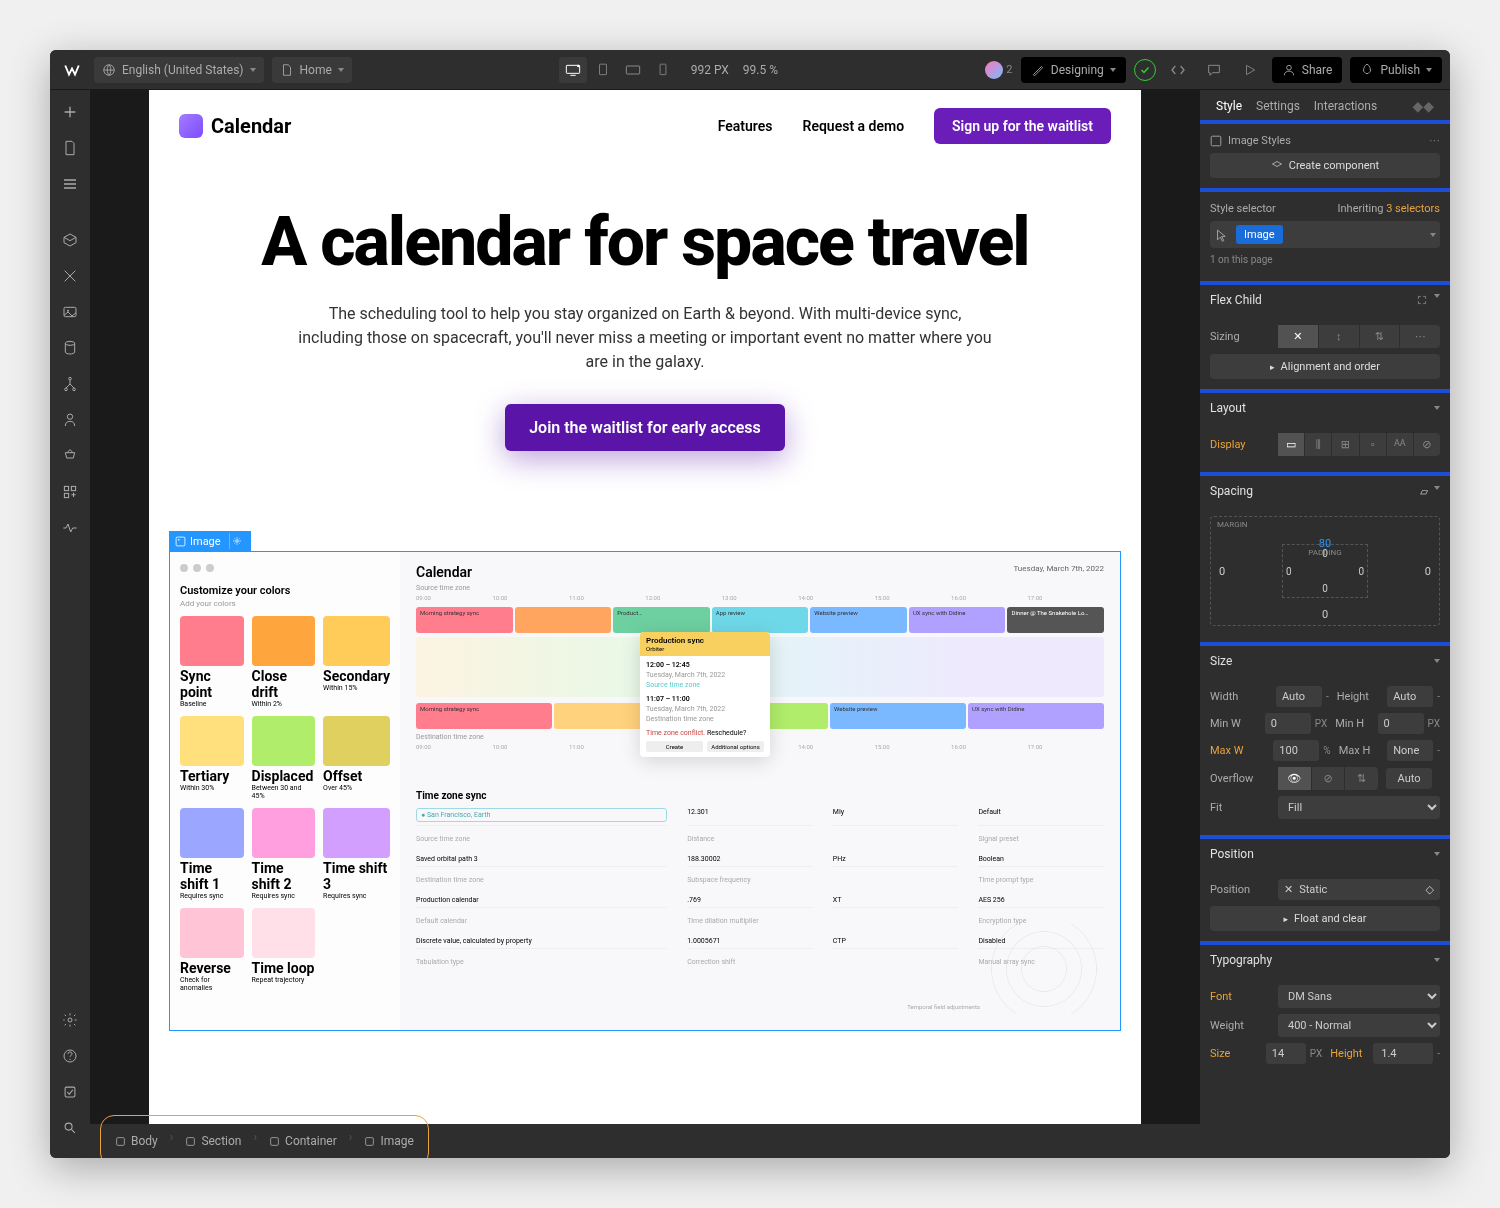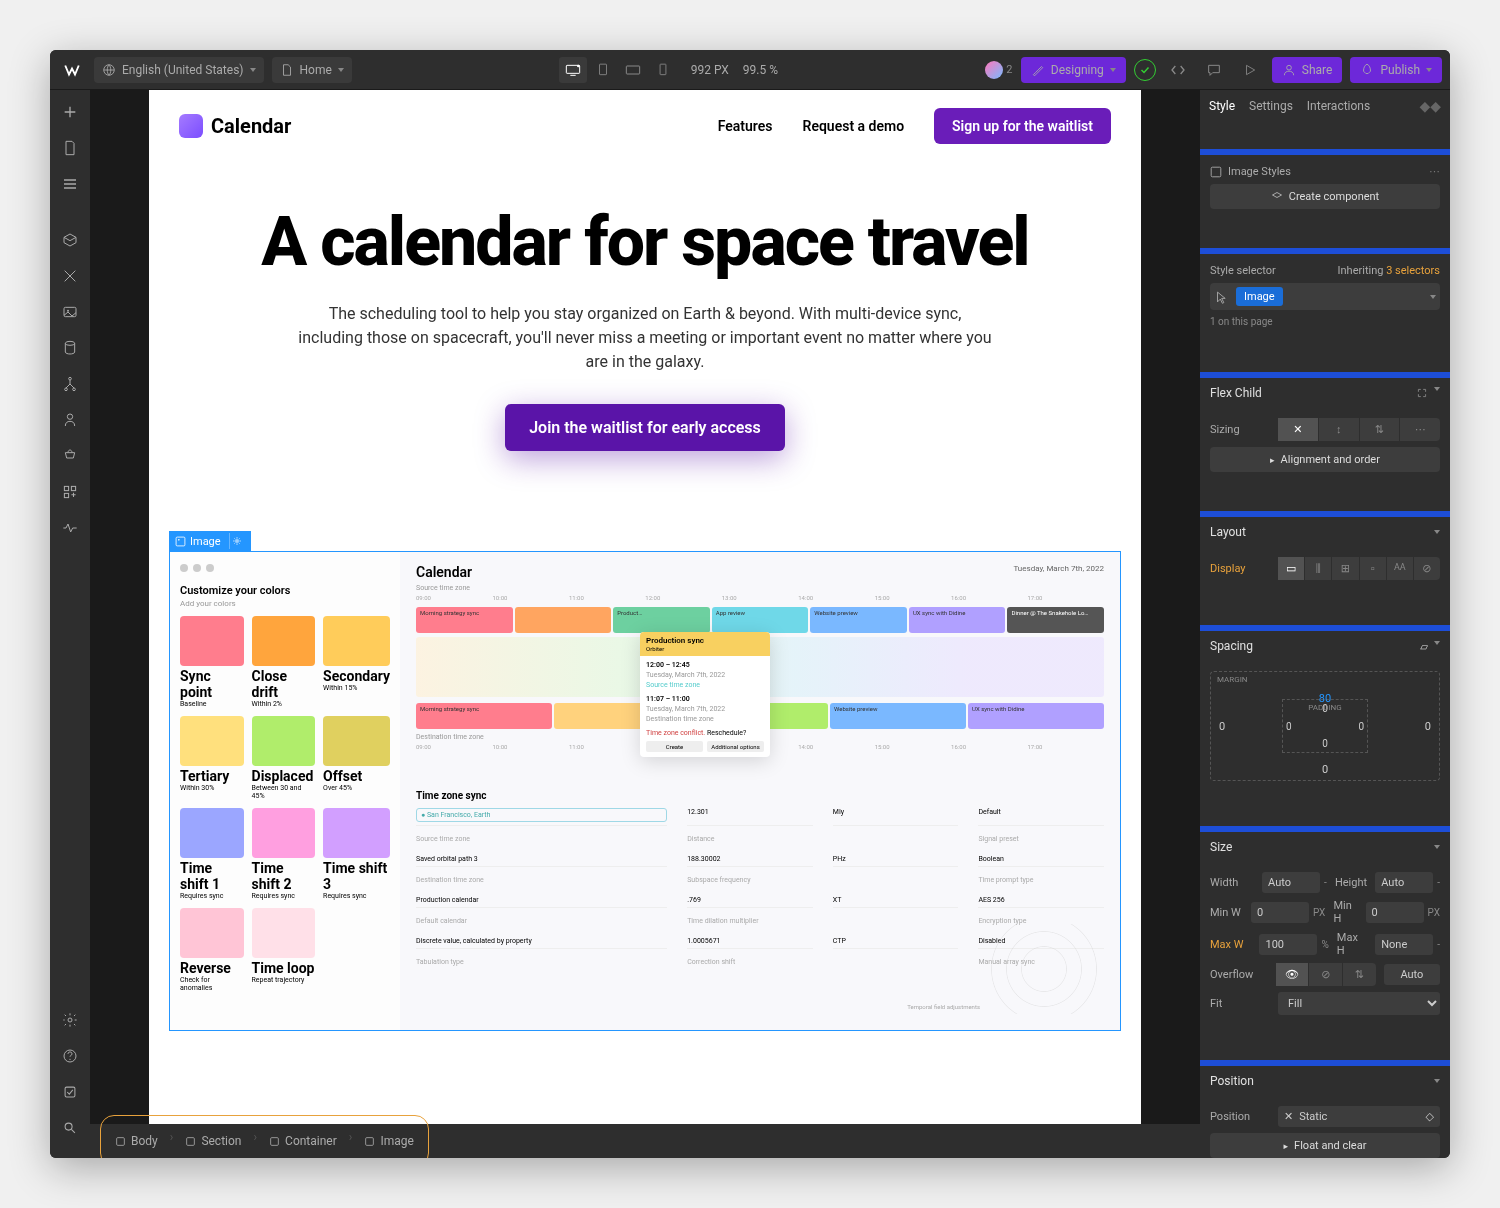--- a/index.html
+++ b/index.html
@@ -7,21 +7,21 @@
 .app-frame { position:absolute; top:50px; left:50px; width:1400px; height:1108px; background:#2e2e2e; border-radius:6px; overflow:hidden; display:flex; flex-direction:column; box-shadow:0 10px 40px rgba(0,0,0,0.3); }
 
 
 .topbar { height:40px; background:#2e2e2e; display:flex; align-items:center; padding:0 8px; gap:8px; color:#ababab; font-size:12px; border-bottom:1px solid #1a1a1a; }
 .topbar .w-logo { width:28px; height:28px; display:flex; align-items:center; justify-content:center; font-weight:bold; color:#fff; font-size:16px; }
 .tb-group { display:flex; align-items:center; gap:6px; padding:4px 8px; background:#3a3a3a; border-radius:4px; height:26px; }
 .tb-sep { flex:1; }
 .tb-devices { display:flex; gap:2px; }
 .tb-devices span { width:28px; height:26px; display:flex; align-items:center; justify-content:center; color:#888; cursor:pointer; border-radius:3px; }
 .tb-devices span.active { background:#3a3a3a; color:#fff; }
-.tb-btn { display:flex; align-items:center; gap:6px; padding:4px 10px; background:#6d28d9; border-radius:4px; height:26px; cursor:pointer; }
+.tb-btn { display:flex; align-items:center; gap:6px; padding:4px 10px; background:#000000; border-radius:4px; height:26px; cursor:pointer; }
 .tb-icon-btn { width:28px; height:26px; display:flex; align-items:center; justify-content:center; cursor:pointer; color:#888; }
 .chevron { width:0; height:0; border-left:3px solid transparent; border-right:3px solid transparent; border-top:4px solid #888; display:inline-block; }
 
 
 .main-row { flex:1; display:flex; overflow:hidden; }
 .left-rail { width:40px; background:#2e2e2e; display:flex; flex-direction:column; align-items:center; padding-top:8px; gap:8px; }
 .left-rail .rail-icon { width:28px; height:28px; display:flex; align-items:center; justify-content:center; color:#888; cursor:pointer; font-size:14px; }
 .left-rail .rail-spacer { flex:1; }
 .canvas-area { flex:1; background:#1a1a1a; position:relative; display:flex; flex-direction:column; }
 .canvas-scroll { flex:1; overflow:auto; display:flex; justify-content:center; padding-top:0; }
@@ -79,36 +79,36 @@
 }
 
 
 .bc-bar { height:34px; background:#2e2e2e; display:flex; align-items:center; padding:0 10px; gap:0; font-size:12px; color:#ababab; }
 .bc-item { display:flex; align-items:center; gap:5px; padding:4px 10px; cursor:pointer; }
 .bc-pill { border:1px solid #e8a23c; border-radius:14px; padding:14px 4px; display:flex; }
 .bc-sep { color:#555; margin:0 2px; }
 
 
 .right-panel { width:250px; background:#2e2e2e; color:#ababab; font-size:11px; overflow:auto; }
-.rp-tabs { display:flex; padding:8px 9px 6px; gap:14px; font-size:12px; align-items:center; }
+.rp-tabs { display:flex; padding:8px 16px 6px; gap:14px; font-size:12px; align-items:center; }
 .rp-tabs span.active { color:#fff; }
 .rp-tabs .drops { margin-left:auto; color:#666; font-size:14px; }
-.rp-section { border-top:6px solid #1d4ed8;margin-top:29px; }
+.rp-section { border-top:4px solid #1d4ed8; }
 .rp-head { padding:8px 10px; font-size:12px; color:#e0e0e0; display:flex; align-items:center; justify-content:space-between; }
 .rp-body { padding:4px 10px 10px; }
 .rp-btn { background:#3d3d3d; border-radius:4px; padding:6px; text-align:center; font-size:11px; color:#ddd; cursor:pointer; display:flex; align-items:center; justify-content:center; gap:6px; }
 .rp-row { display:flex; align-items:center; margin:6px 0; gap:8px; font-size:11px; }
 .rp-label { width:60px; color:#ababab; }
 .rp-label.orange { color:#e8a23c; }
 .sel-tag { background:#1a6dd8; color:#fff; padding:3px 8px; border-radius:3px; }
 .segmented { display:flex; background:#3d3d3d; border-radius:4px; flex:1; }
 .segmented span { flex:1; text-align:center; padding:5px 0; color:#888; cursor:pointer; font-size:11px; border-right:1px solid #2e2e2e; }
 .segmented span:last-child { border-right:none; }
 .segmented span.active { background:#525252; color:#fff; }
-.rp-input { background:#3d3d3d; border:none; color:#ccc; padding:4px 6px; border-radius:3px; width:58px; font-size:11px; }
+.rp-input { background:#3d3d3d; border:none; color:#ccc; padding:4px 6px; border-radius:3px; width:46px; font-size:11px; }
 .unit { color:#888; font-size:10px; margin-left:-4px; }
 .spacing-box { position:relative; height:110px; margin:6px 0; border:1px dashed #555; border-radius:4px; display:flex; align-items:center; justify-content:center; color:#2496ff; font-size:11px; }
 .spacing-inner { width:86px; height:54px; border:1px dashed #555; display:flex; flex-direction:column; align-items:center; justify-content:space-between; padding:3px; color:#ccc; font-size:10px; }
 .sp-label { position:absolute; font-size:8px; color:#888; text-transform:uppercase; }
 .sp-tm { font-size:8px; position:absolute; top:3px; left:6px; color:#888;text-align:center; }
 .sp-num-top { position:absolute; top:20px; left:50%; transform:translateX(-50%); color:#2496ff; font-size:11px; }
 .sp-num-b { position:absolute; bottom:4px; left:50%; transform:translateX(-50%); color:#ccc; }
 .sp-num-l { position:absolute; left:8px; top:50%; transform:translateY(-50%); color:#ccc; }
 .sp-num-r { position:absolute; right:8px; top:50%; transform:translateY(-50%); color:#ccc; }
 svg { display:block; }

